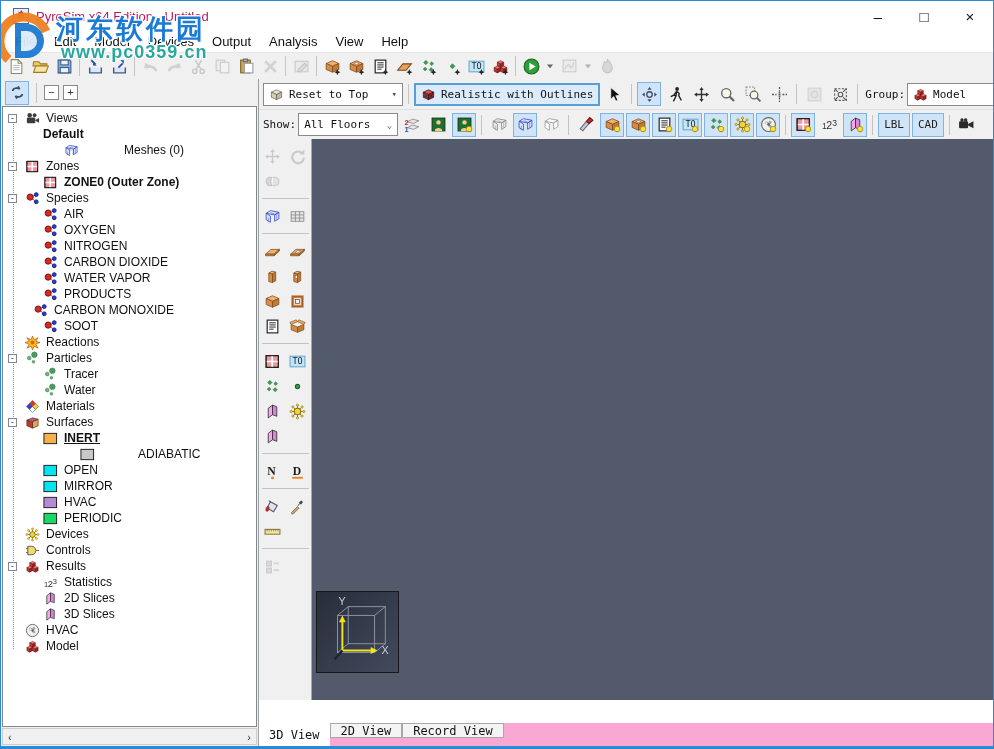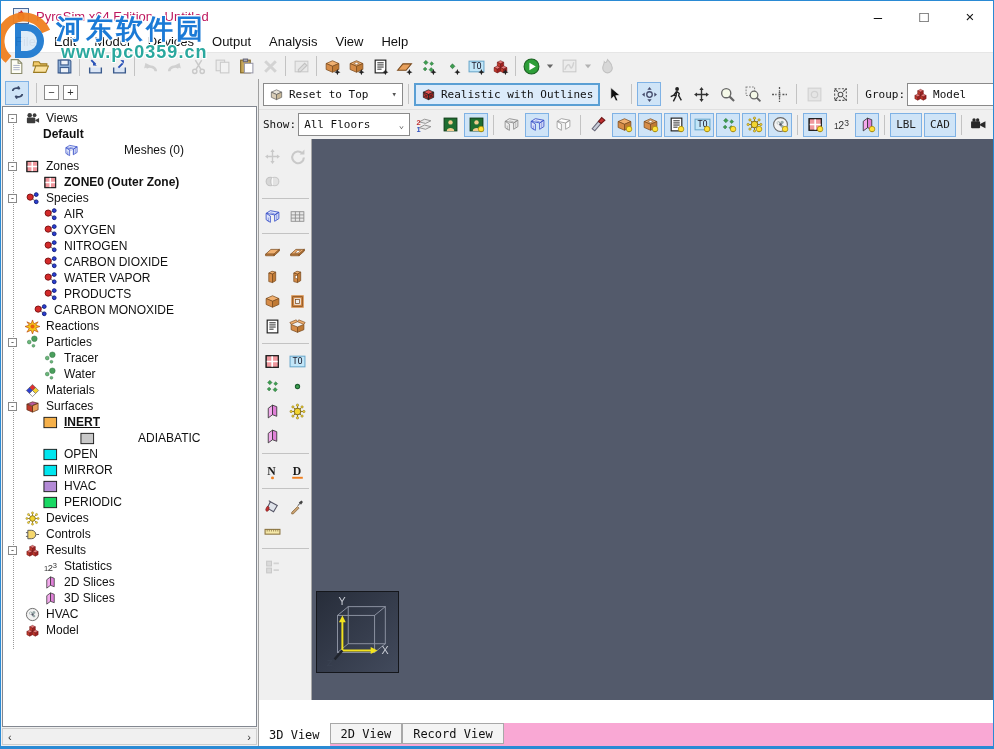--- a/index.html
+++ b/index.html
@@ -83,21 +83,21 @@
   .palette .tslot { width: 24px; height: 24px; }
 
   .viewport { flex: 1; background: #535a6b; position: relative; }
   .gizmo { position: absolute; left: 4px; bottom: 27px; width: 83px; height: 82px;
            background: linear-gradient(135deg, #272d3a, #424a5c); border: 1px solid #15171c; }
   .gizmo svg { width: 100%; height: 100%; display: block; }
 
   .tabbar { height: 23px; background: #f9a8d4; display: flex; align-items: stretch; flex: none; margin-top: 23px; }
   .tab { padding: 0 10px; font-family: "DejaVu Sans Mono", monospace; font-size: 12px;
          color: #111; display: flex; align-items: center; }
-  .tab:not(.active) { border: 1px solid #a8a8a8; background: #f4f4f4; height: 21px; }
+  .tab:not(.active) { border: 1px solid #a8a8a8; background: #f4f4f4; height: 15px; }
   .tab.active { background: #fff; }
 
   
   .watermark { position: absolute; left: 0; top: 0; width: 260px; height: 110px;
                pointer-events: none; z-index: 50; padding-left: 36px; }
   .wm-logo { position: absolute; left: -8px; top: 10px; width: 64px; height: 60px; opacity: .95; }
   .wm-logo svg { width: 100%; height: 100%; }
   .wm-t1 { position: absolute; left: 55px; top: 10px; font-size: 27px; font-weight: bold;
            color: #1b7ad6; letter-spacing: 3px; white-space: nowrap;
            text-shadow: -1px -1px 0 #fff, 1px -1px 0 #fff, -1px 1px 0 #fff, 1px 1px 0 #fff,
@@ -453,20 +453,30 @@
           <div class="tree-row" style="padding-left: 12px;">
             <span class="expslot"></span>
             <span class="tree-ico"><svg viewBox="0 0 16 16">
                 <path d="M6 6.5L12 4M6 6.5l6 5" stroke="#888" stroke-width="1.1"></path>
                 <circle cx="5.5" cy="6.5" r="3.3" fill="#d42a2a" stroke="#7a1010"></circle>
                 <circle cx="12" cy="3.8" r="2" fill="#2a3ed4" stroke="#101c7a"></circle>
                 <circle cx="12" cy="11.5" r="2" fill="#2a3ed4" stroke="#101c7a"></circle>
               </svg></span>
             <span class="tree-label">CARBON MONOXIDE</span>
           </div>
+          <div class="tree-row" style="padding-left: 22px;">
+            <span class="expslot"></span>
+            <span class="tree-ico"><svg viewBox="0 0 16 16">
+                <path d="M6 6.5L12 4M6 6.5l6 5" stroke="#888" stroke-width="1.1"></path>
+                <circle cx="5.5" cy="6.5" r="3.3" fill="#d42a2a" stroke="#7a1010"></circle>
+                <circle cx="12" cy="3.8" r="2" fill="#2a3ed4" stroke="#101c7a"></circle>
+                <circle cx="12" cy="11.5" r="2" fill="#2a3ed4" stroke="#101c7a"></circle>
+              </svg></span>
+            <span class="tree-label">SOOT</span>
+          </div>
           <div class="tree-row" style="padding-left: 4px;">
             <span class="expslot"></span>
             <span class="tree-ico"><svg viewBox="0 0 16 16">
                 <path d="M8 1l1.5 4L14 3l-2.5 3.5L16 8l-4.5 1.5L14 14l-4.5-2L8 16l-1.5-4L2 14l2.5-4L0 8l4.5-1.5L2 3l4.5 2z" fill="#f5c518" stroke="#b03000" stroke-width=".6"></path>
                 <circle cx="8" cy="8" r="2.2" fill="#e86010"></circle>
               </svg></span>
             <span class="tree-label">Reactions</span>
           </div>
           <div class="tree-row" style="padding-left: 4px;">
             <span class="expslot">
@@ -766,21 +776,21 @@
                 </g>
               </svg>
             </span>
           <span>Model</span>
 
         </div>
       </div>
 
       <div class="vtoolbar second">
         <span class="mono">Show:</span>
-        <div class="combo" style="width:112px">
+        <div class="combo" style="width:100px">
           <span>All Floors</span>
           <span class="chev">⌄</span>
         </div>
         <span id="ft-items"><span class="tbtn">
               <svg viewBox="0 0 16 16">
                 <path d="M3 5.5l5-2.5 6 1.5-5 2.5z" fill="#e8e8e8" stroke="#888" stroke-width=".8"></path>
                 <path d="M3 11l5-2.5 6 1.5-5 2.5z" fill="#e8e8e8" stroke="#888" stroke-width=".8"></path>
                 <text x=".5" y="8.5" font-size="7" font-weight="bold" fill="#c03030">2</text>
                 <text x=".5" y="15.5" font-size="7" font-weight="bold" fill="#3050c0">1</text>
               </svg>

